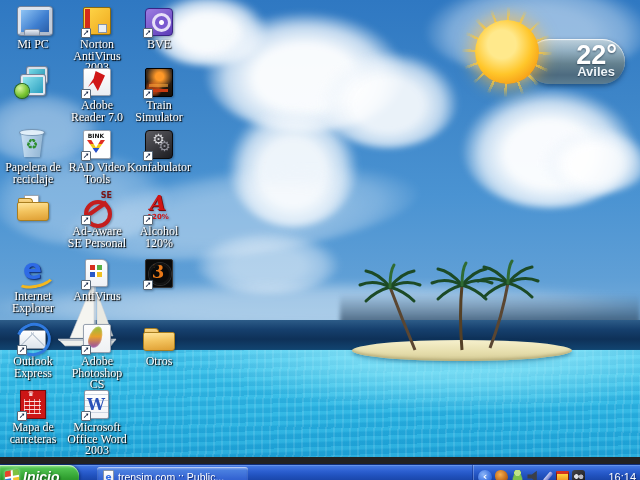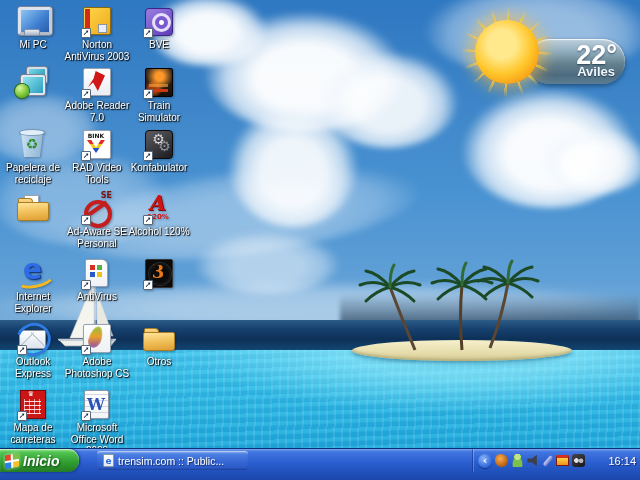--- a/index.html
+++ b/index.html
@@ -34,22 +34,22 @@
       repeating-linear-gradient(92deg,rgba(255,255,255,.10) 0 2px,rgba(255,255,255,0) 2px 8px),
       repeating-linear-gradient(178deg,rgba(120,235,255,.14) 0 3px,rgba(0,90,150,.08) 5px 9px),
       linear-gradient(180deg,#46c4ec 0%,#33bae6 30%,#27afe0 65%,#1ea3d8 100%);}
   .island{position:absolute;left:352px;top:340px;width:220px;height:21px;border-radius:50%;
     background:linear-gradient(180deg,#f6f0cd 0%,#e7dfae 55%,#d6cc96 100%);
     box-shadow:0 2px 4px rgba(0,60,100,.45), inset 0 -2px 3px rgba(150,140,90,.5);}
   .palms,.boat{position:absolute;}
 
   
   .dicon{position:absolute;width:64px;text-align:center;cursor:default;}
-  .lbl{margin:2px auto 0;width:66px;font-size:10px;line-height:11.5px;color:#fff;
-    text-shadow:1px 1px 1px #000,0 0 3px rgba(0,0,0,.75);}
+  .lbl{margin:2px auto 0;width:66px;font-size:12px;line-height:11.5px;color:#fff;
+    text-shadow:1px 1px 1px #000,0 0 3px rgba(0,0,0,.75);font-family:Liberation Serif, serif;}
   .ig{position:relative;width:34px;height:32px;margin:0 auto;
     filter:drop-shadow(1px 1px 1px rgba(0,25,55,.35));}
   .ig i,.ig b,.ig:before,.ig:after{position:absolute;content:"";}
   .ig:before,.ig:after{content:"";}
   .sc{position:absolute;left:2px;bottom:-1px;width:10px;height:10px;background:#fff;
     border:1px solid #5a6a7a;border-radius:1px;font:bold 8px/8px "DejaVu Sans",sans-serif;
     color:#102040;text-align:center;z-index:6;}
   .g{position:absolute;font-family:"DejaVu Sans",sans-serif;}
 
   .i-mipc:before{left:3px;top:2px;width:28px;height:22px;border:3px solid #dde4ee;
@@ -177,21 +177,21 @@
     text-shadow:0 1px 1px rgba(0,20,40,.5);}
   .sunrays{position:absolute;left:462px;top:7px;width:90px;height:90px;border-radius:50%;filter:blur(.6px);
     background:repeating-conic-gradient(rgba(255,205,50,.9) 0 4deg,rgba(255,205,50,0) 4deg 22.5deg);
     -webkit-mask:radial-gradient(circle,#000 0 48%,transparent 72%);
             mask:radial-gradient(circle,#000 0 48%,transparent 72%);}
   .sundisc{position:absolute;left:475px;top:20px;width:64px;height:64px;border-radius:50%;
     background:radial-gradient(circle at 42% 38%,#ffe98c 0 26%,#ffc62a 55%,#f59a14 80%,#e8860c 100%);
     box-shadow:0 0 16px 5px rgba(255,190,60,.6);}
 
   
-  .taskbar{position:absolute;left:0;bottom:0;width:640px;height:32px;
+  .taskbar{position:absolute;left:0;bottom:0;width:640px;height:16px;
     background:linear-gradient(180deg,#7aa5ef 0%,#4276e0 9%,#2c5fd0 42%,#2152be 70%,#1a47ab 100%);
     border-top:1px solid #0f2e7a;}
   .startbtn{position:absolute;left:0;top:0;width:79px;height:23px;border-radius:0 11px 11px 0;
     background:linear-gradient(180deg,#8fe48a 0%,#4fc24f 16%,#2f9e2f 58%,#247c24 100%);
     box-shadow:inset 0 1px 1px rgba(255,255,255,.6),1px 0 3px rgba(0,20,60,.55);
     display:flex;align-items:center;gap:4px;padding:0 8px 0 5px;cursor:pointer;}
   .winflag{width:14px;height:14px;border-radius:2px;transform:skewY(-7deg) rotate(-3deg);flex:0 0 auto;
     background:
       linear-gradient(#fff,#fff) 50% 0/2px 100% no-repeat,
       linear-gradient(#fff,#fff) 0 50%/100% 2px no-repeat,

